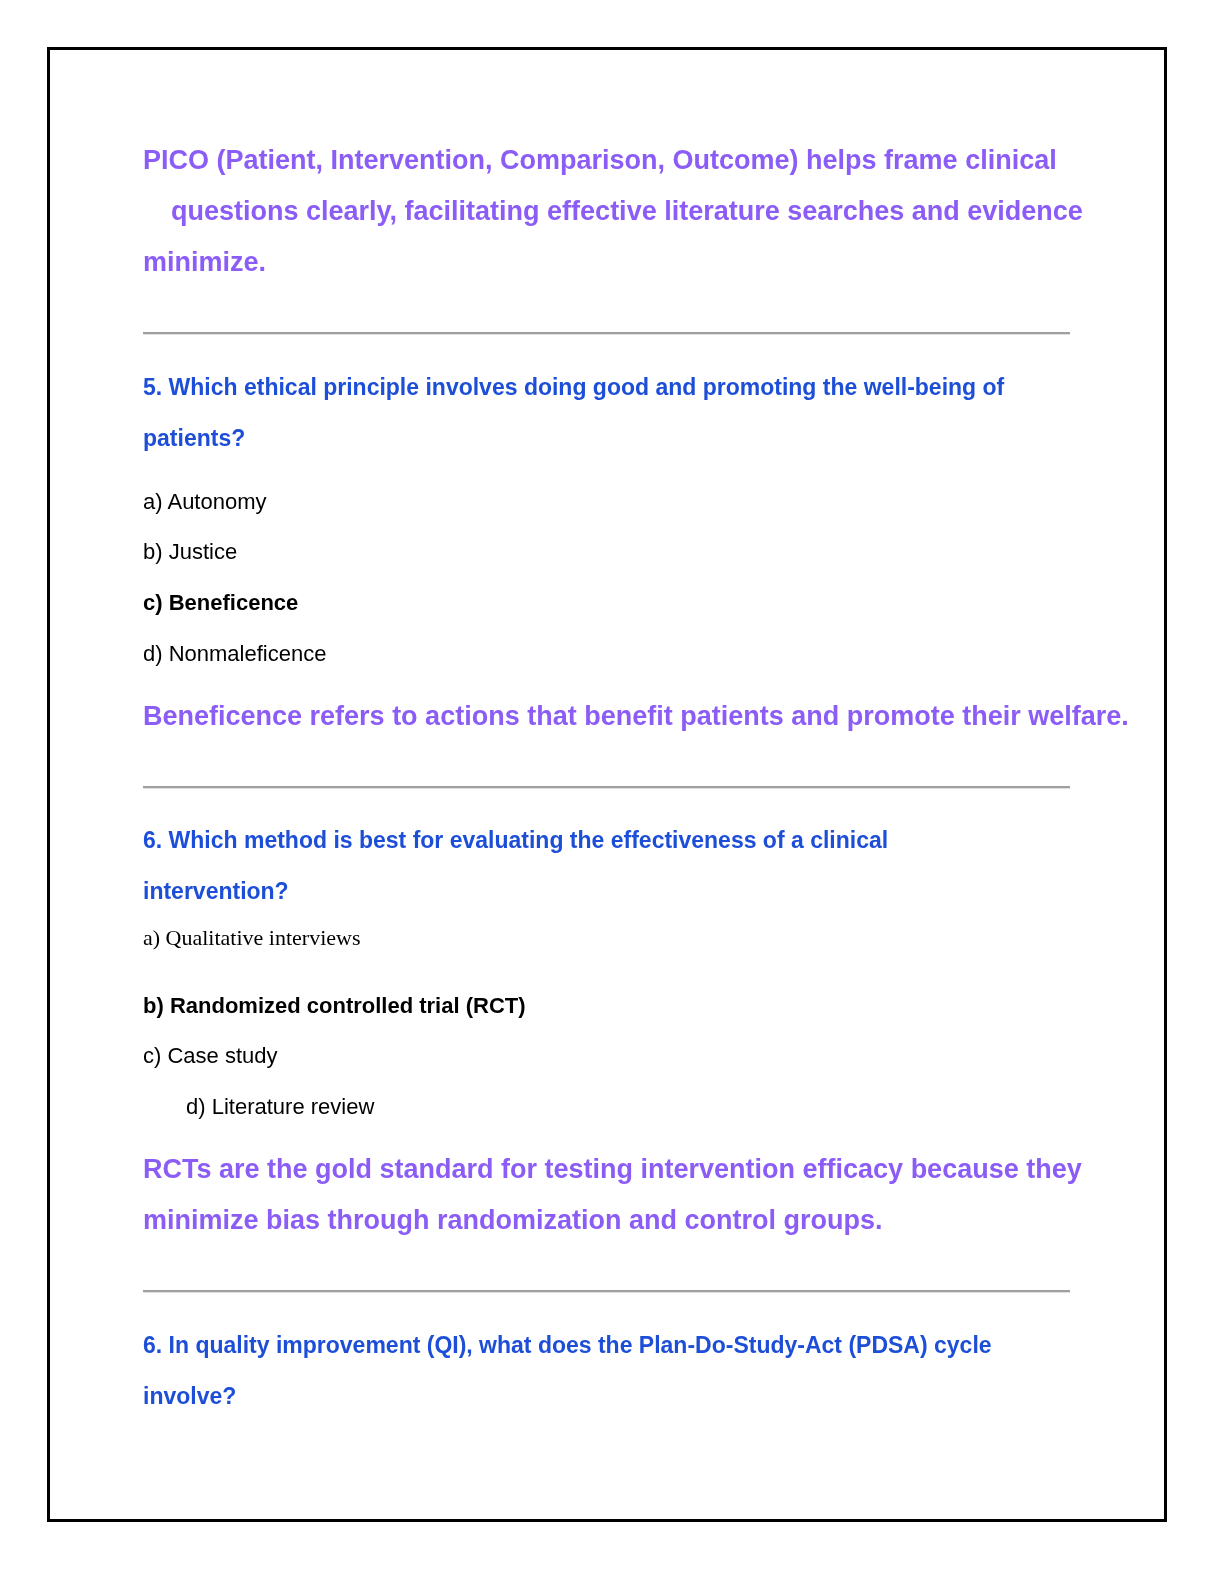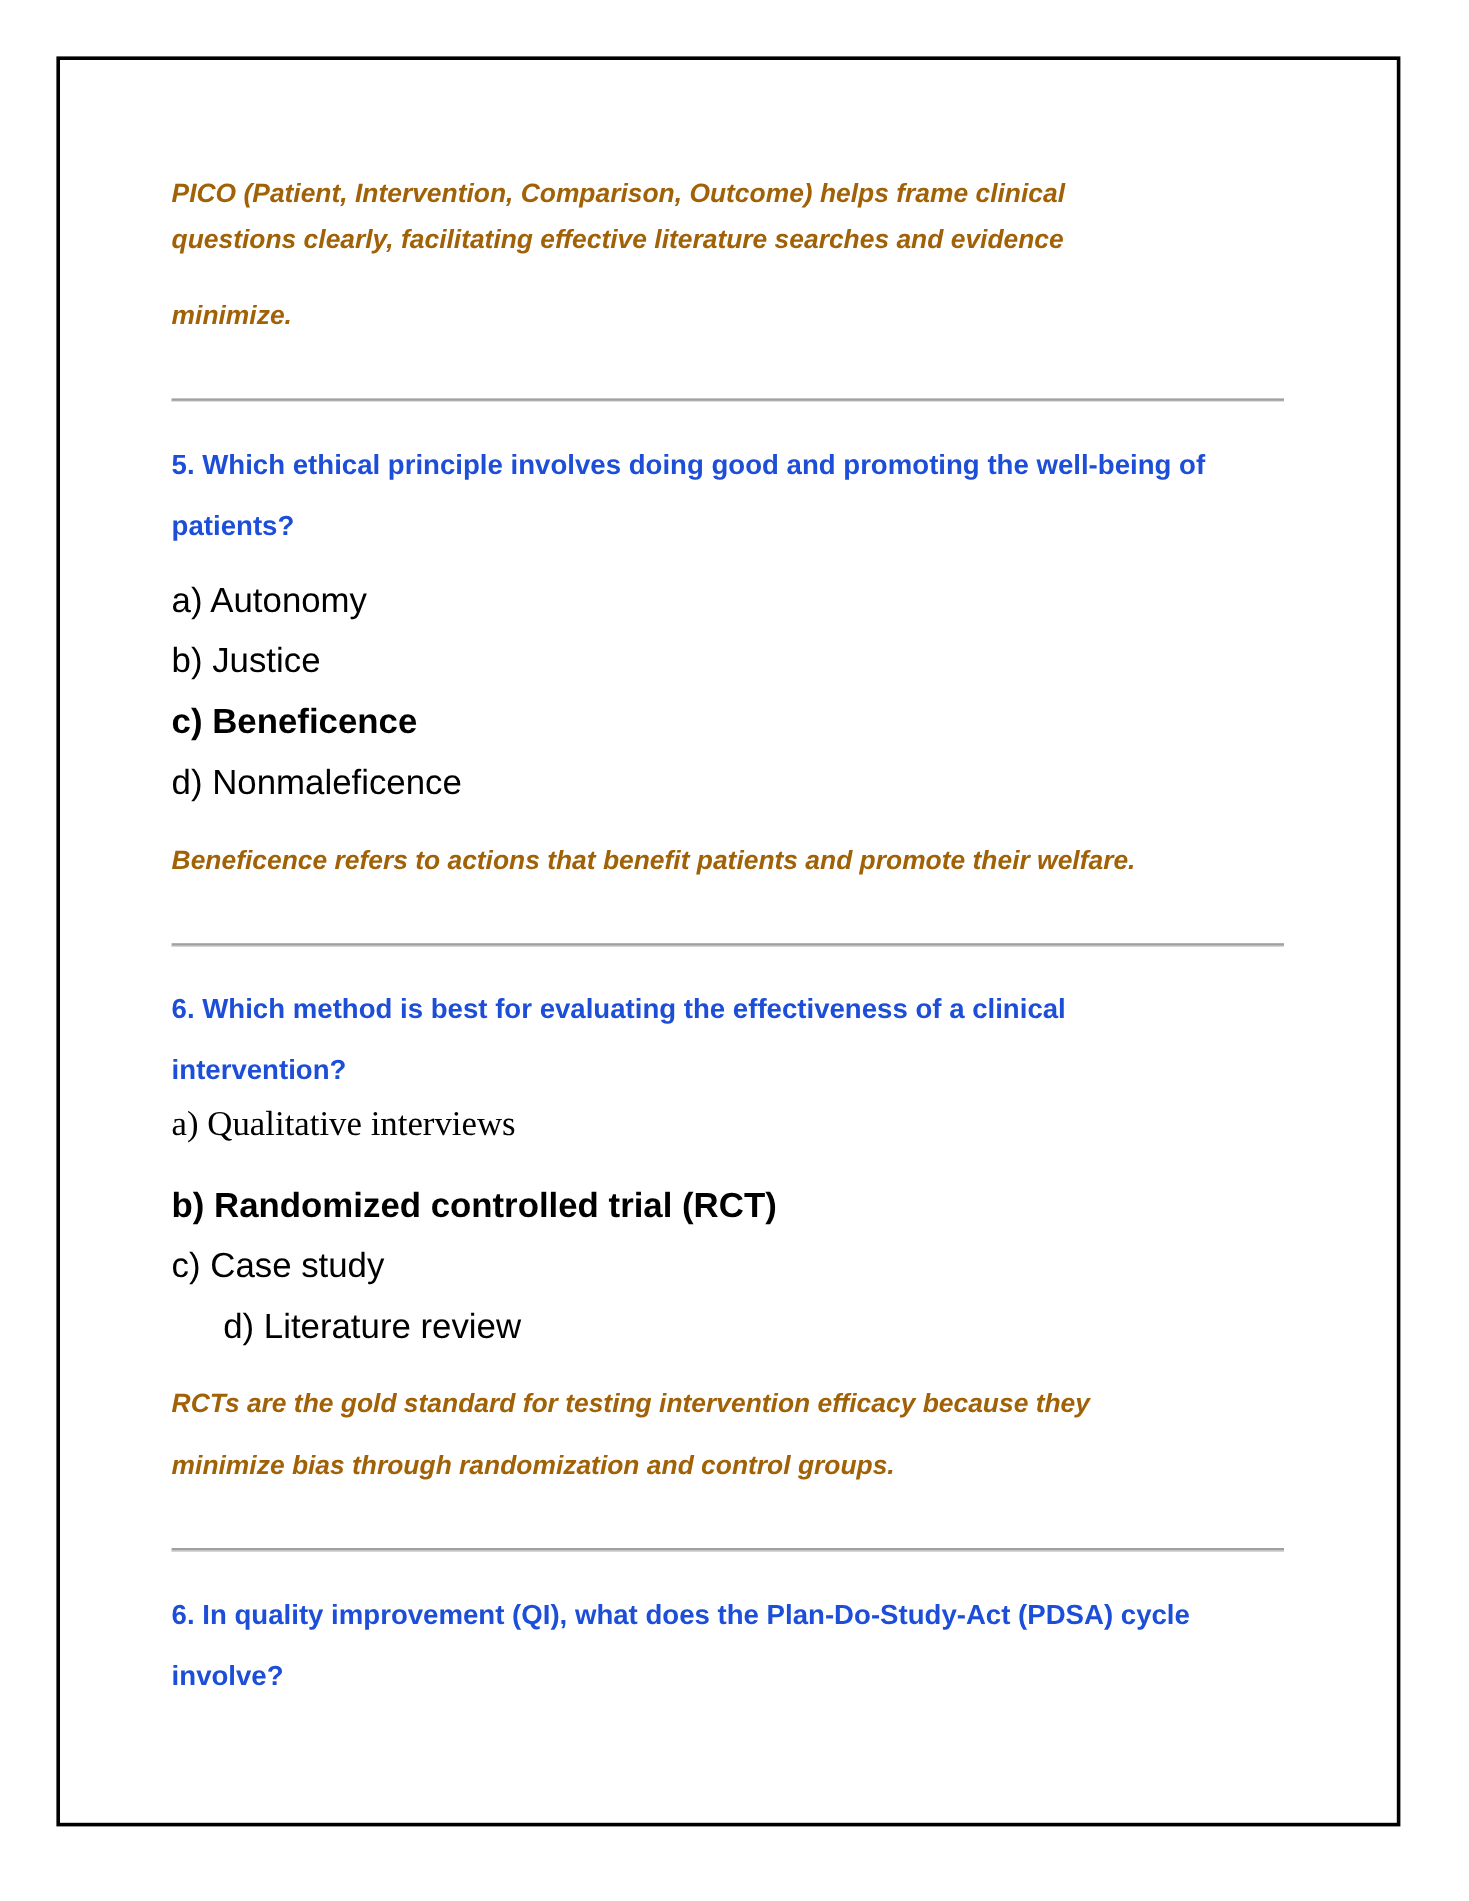--- a/index.html
+++ b/index.html
@@ -3,38 +3,38 @@
 <meta charset="utf-8">
 <style>
   html, body { margin: 0; padding: 0; background: #ffffff; }
   body { width: 1224px; height: 1584px; position: relative; font-family: "Liberation Sans", sans-serif; }
   .page-border {
     position: absolute; left: 47px; top: 47px; width: 1114px; height: 1469px;
     border: 3px solid #000000; box-sizing: content-box;
   }
   .content { position: absolute; left: 143px; top: 0; width: 930px; }
   .blk { position: absolute; left: 0; white-space: nowrap; font-size: 23px; line-height: 51px; }
-  .expl { color: #a16207; font-weight: bold; font-style: italic; font-size: 22px; }
+  .expl { color: #8b5cf6; font-weight: bold; font-size: 27px; }
   .q { color: #1d4ed8; font-weight: bold; font-size: 23px; }
-  .opt { color: #000; font-size: 29px; }
+  .opt { color: #000; font-size: 22px; }
   .opt.correct { font-weight: bold; }
   .hr {
     position: absolute; left: 0; width: 927px; height: 2px;
     background: #a0a0a0; border-bottom: 1px solid #e0e0e0;
   }
 </style>
 </head>
 <body>
 
 <div class="page-border"></div>
 
 <div class="content">
 
   <div class="blk expl" style="top:135px;">PICO (Patient, Intervention, Comparison, Outcome) helps frame clinical</div>
-  <div class="blk expl" style="top:174px;">questions clearly, facilitating effective literature searches and evidence</div>
+  <div class="blk expl" style="top:186px;margin-left:28px;">questions clearly, facilitating effective literature searches and evidence</div>
   <div class="blk expl" style="top:237px;">minimize.</div>
 
   <div class="hr" style="top:332px;"></div>
 
   <div class="blk q" style="top:362px;">5. Which ethical principle involves doing good and promoting the well-being of</div>
   <div class="blk q" style="top:413px;">patients?</div>
   <div class="blk opt" style="top:476px;">a) Autonomy</div>
   <div class="blk opt" style="top:526px;">b) Justice</div>
   <div class="blk opt correct" style="top:577px;">c) Beneficence</div>
   <div class="blk opt" style="top:628px;">d) Nonmaleficence</div>

